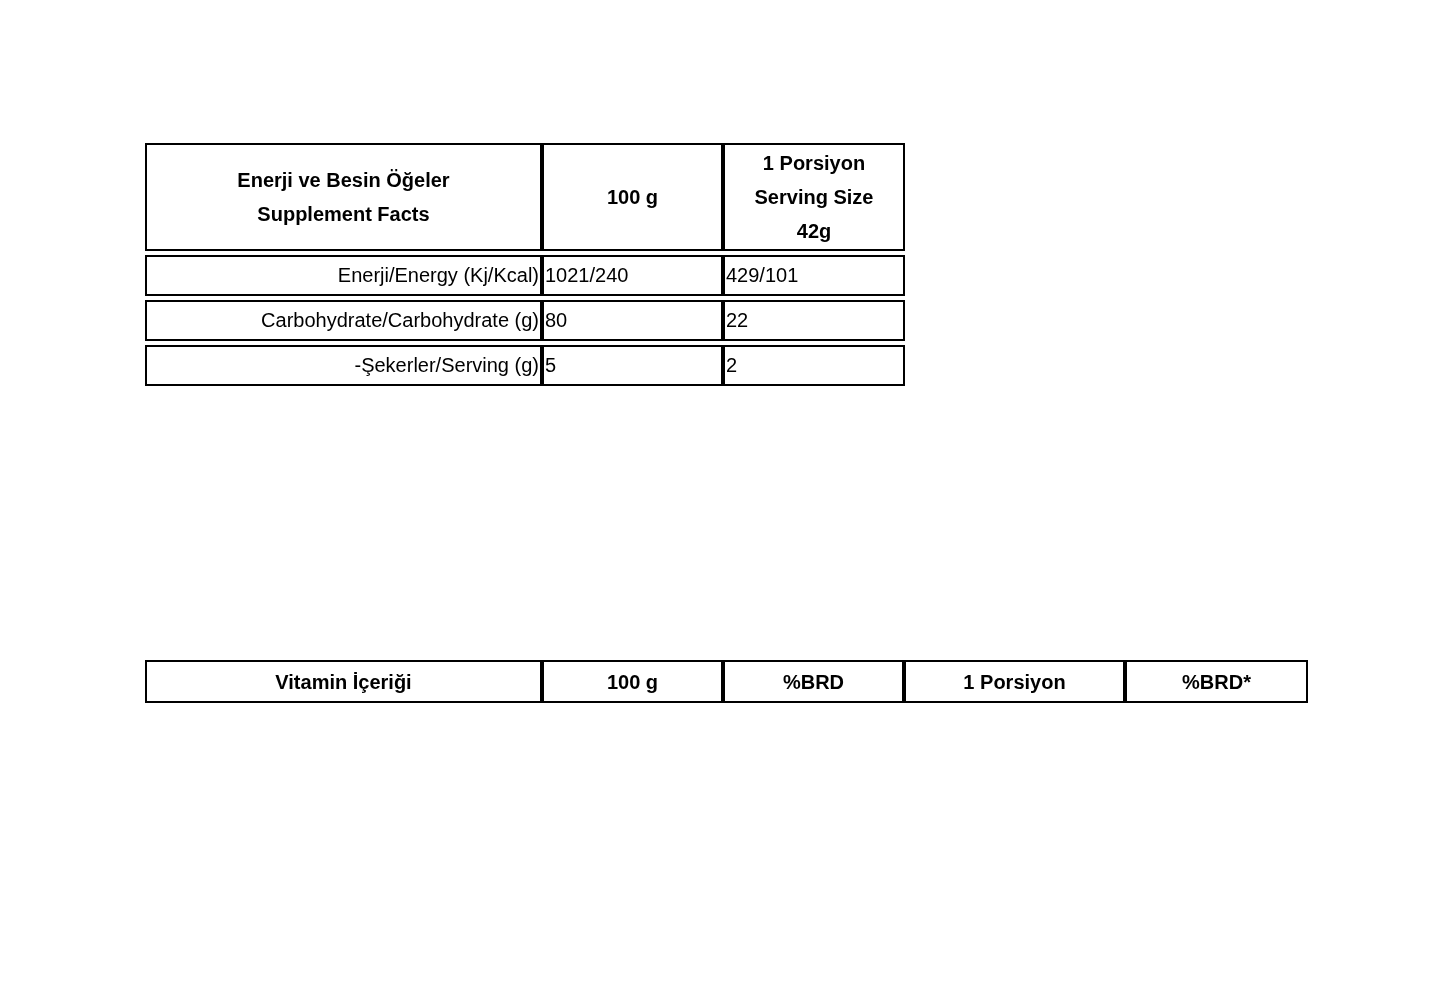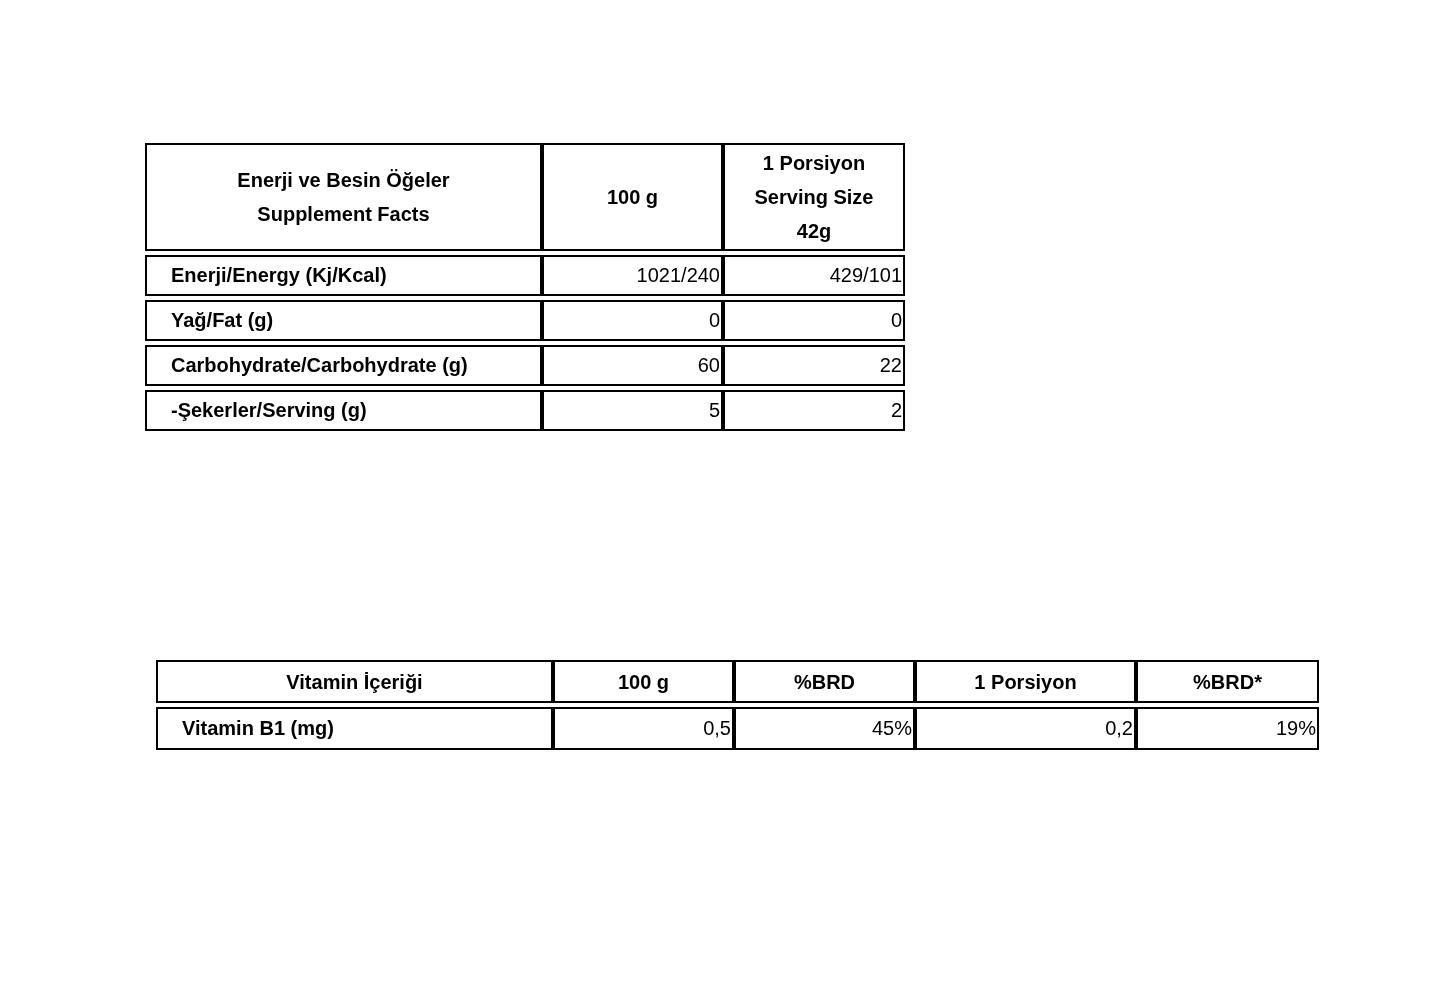--- a/index.html
+++ b/index.html
@@ -30,37 +30,36 @@
     vertical-align: middle;
     overflow: hidden;
   }
   td.hdr {
     font-weight: bold;
     text-align: center;
     white-space: pre-line;
     line-height: 34px;
   }
   td.lbl {
-    text-align: left;
+    text-align: right;
     padding-left: 24px;
-    font-weight: bold;
   }
   td.val {
-    text-align: right;
+    text-align: left;
   }
   #nutrition-table {
     left: 145px;
     top: 139px;
     width: 760px;
   }
   #nutrition-table td.hdr { height: 107px; }
   #nutrition-table td.lbl,
   #nutrition-table td.val { height: 41px; }
   #vitamin-table {
-    left: 156px;
+    left: 145px;
     top: 656px;
     width: 1163px;
   }
   #vitamin-table td.hdr { height: 43px; }
   #vitamin-table td.lbl,
   #vitamin-table td.val { height: 43px; }
 </style>
 </head>
 <body>
 
@@ -80,27 +79,22 @@
         <td class="hdr">1 Porsiyon
 Serving Size
 42g</td>
       </tr>
       <tr>
         <td class="lbl">Enerji/Energy (Kj/Kcal)</td>
         <td class="val">1021/240</td>
         <td class="val">429/101</td>
       </tr>
       <tr>
-        <td class="lbl">Yağ/Fat (g)</td>
-        <td class="val">0</td>
-        <td class="val">0</td>
-      </tr>
-      <tr>
         <td class="lbl">Carbohydrate/Carbohydrate (g)</td>
-        <td class="val">60</td>
+        <td class="val">80</td>
         <td class="val">22</td>
       </tr>
       <tr>
         <td class="lbl">-Şekerler/Serving (g)</td>
         <td class="val">5</td>
         <td class="val">2</td>
       </tr>
     </tbody>
   </table>
 
@@ -113,23 +107,16 @@
       <col style="width:183px">
     </colgroup>
     <tbody>
       <tr>
         <td class="hdr">Vitamin İçeriği</td>
         <td class="hdr">100 g</td>
         <td class="hdr">%BRD</td>
         <td class="hdr">1 Porsiyon</td>
         <td class="hdr">%BRD*</td>
       </tr>
-      <tr>
-        <td class="lbl">Vitamin B1 (mg)</td>
-        <td class="val">0,5</td>
-        <td class="val">45%</td>
-        <td class="val">0,2</td>
-        <td class="val">19%</td>
-      </tr>
     </tbody>
   </table>
 
 </div>
 
 </body></html>

